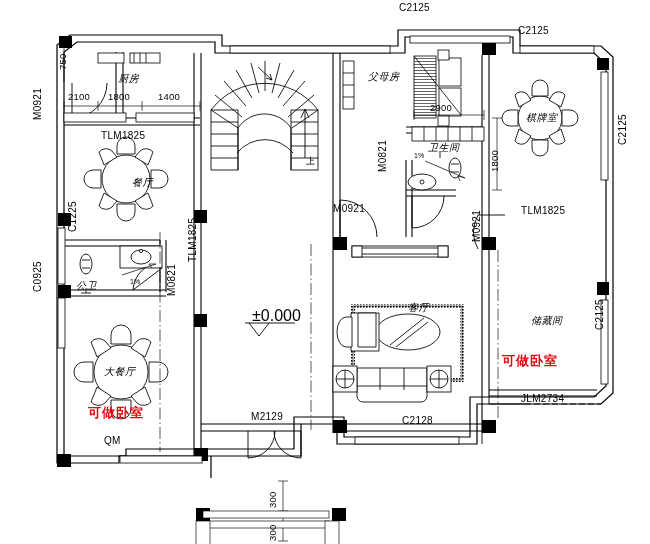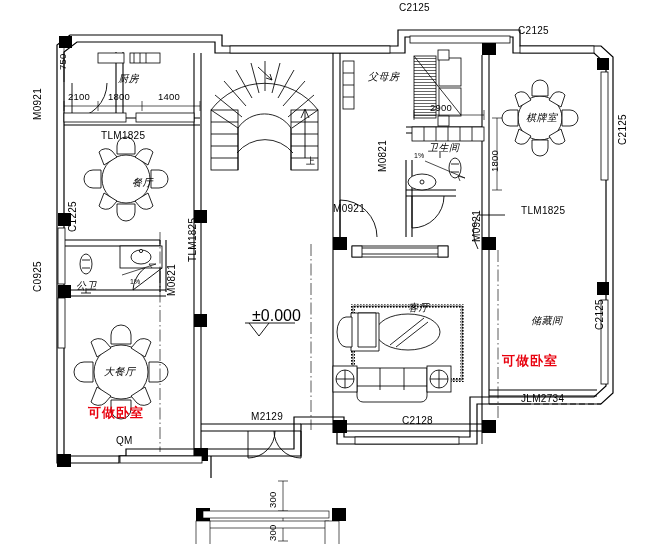--- a/index.html
+++ b/index.html
@@ -458,21 +458,21 @@
   <div class="lbl lbl-code" style="left:333px;top:204px">M0921</div>
   <div class="lbl lbl-code rot90" style="left:472px;top:242px">M0921</div>
   <div class="lbl lbl-code" style="left:521px;top:206px">TLM1825</div>
   <div class="lbl lbl-code" style="left:399px;top:3px">C2125</div>
   <div class="lbl lbl-code" style="left:518px;top:26px">C2125</div>
   <div class="lbl lbl-code rot90" style="left:618px;top:145px">C2125</div>
   <div class="lbl lbl-code rot90" style="left:595px;top:330px">C2125</div>
   <div class="lbl lbl-code" style="left:521px;top:394px">JLM2734</div>
   <div class="lbl lbl-code" style="left:402px;top:416px">C2128</div>
   <div class="lbl lbl-code" style="left:251px;top:412px">M2129</div>
-  <div class="lbl lbl-code" style="left:116px;top:436px">QM</div>
+  <div class="lbl lbl-code" style="left:104px;top:436px">QM</div>
 
   <div class="lbl lbl-dim rot90" style="left:58px;top:70px">750</div>
   <div class="lbl lbl-dim" style="left:68px;top:92px">2100</div>
   <div class="lbl lbl-dim" style="left:108px;top:92px">1800</div>
   <div class="lbl lbl-dim" style="left:158px;top:92px">1400</div>
   <div class="lbl lbl-dim" style="left:430px;top:103px">2900</div>
   <div class="lbl lbl-dim rot90" style="left:490px;top:172px">1800</div>
   <div class="lbl lbl-dim rot90" style="left:268px;top:508px">300</div>
   <div class="lbl lbl-dim rot90" style="left:268px;top:541px">300</div>
 

